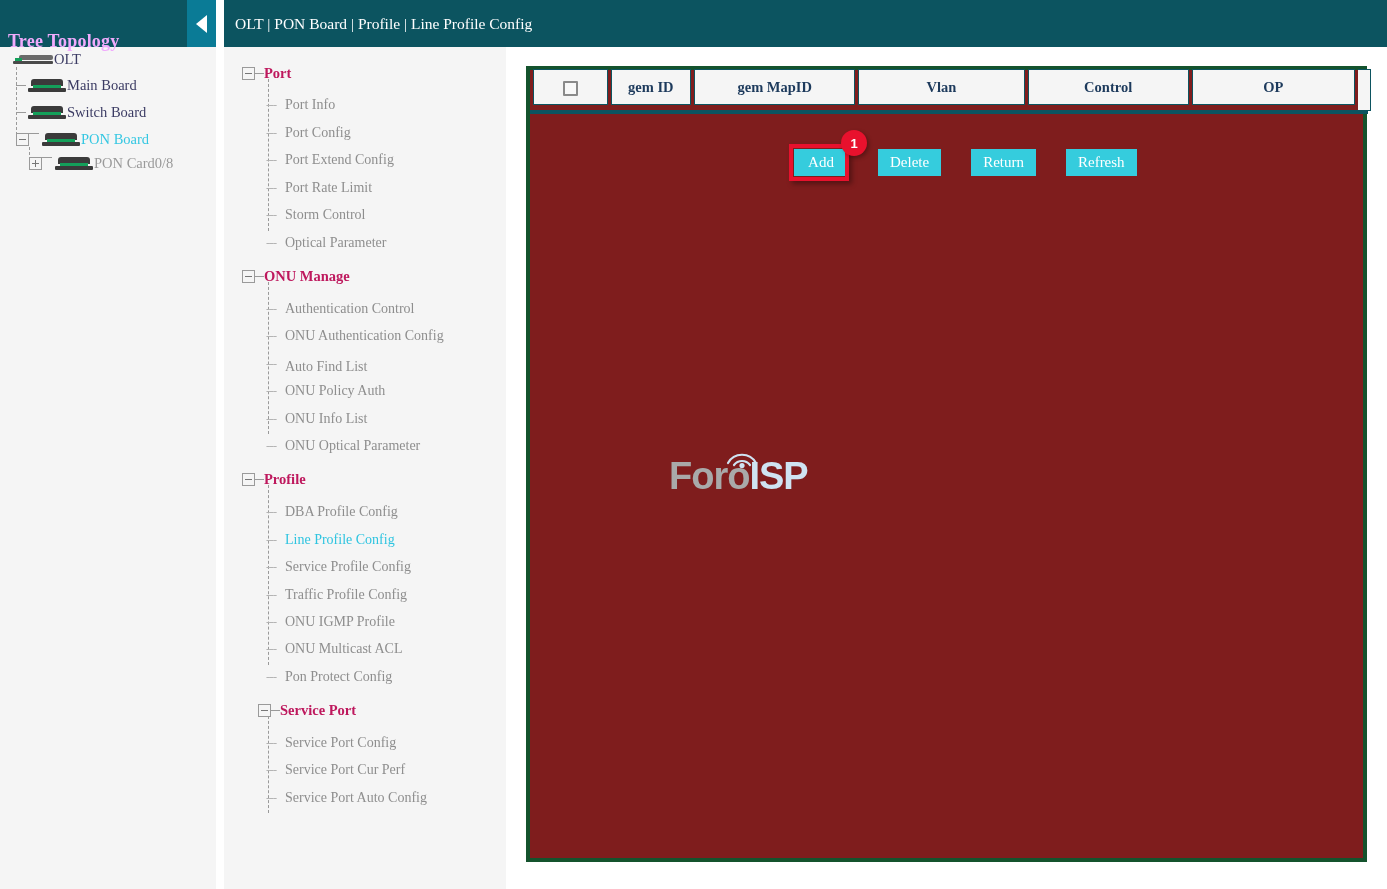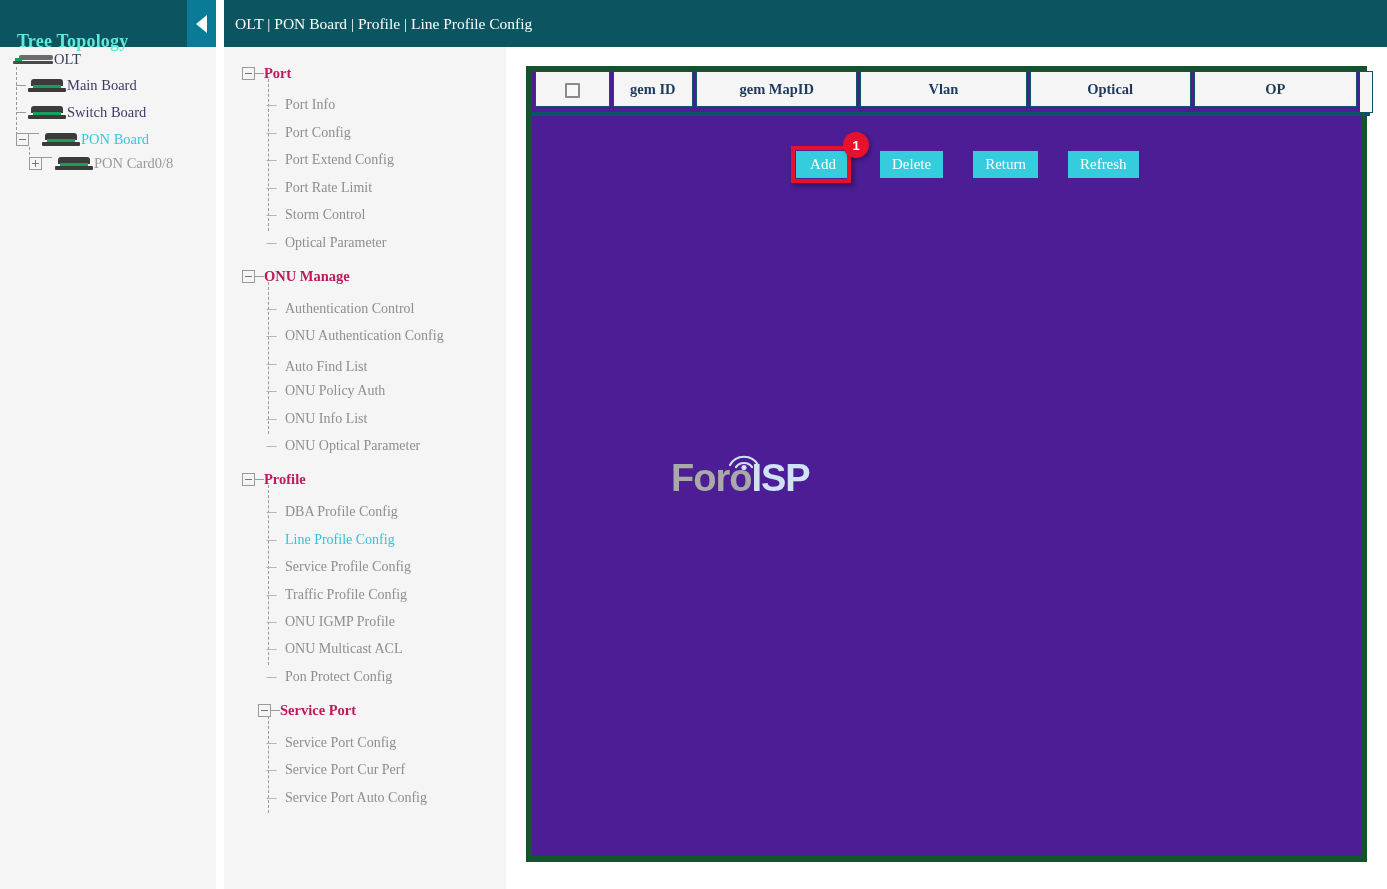--- a/index.html
+++ b/index.html
@@ -15,22 +15,22 @@
   
   #tree-panel {
     position: absolute; left: 0; top: 0; width: 216px; height: 889px;
     background: #f5f5f5;
   }
   #tree-header {
     position: absolute; left: 0; top: 0; width: 216px; height: 47px;
     background: #0c5460; display: flex; align-items: center;
   }
   #tree-header .title {
-    color: #5eead4; font-size: 18px; font-weight: bold;
-    padding-left: 17px; letter-spacing: .2px;
+    color: #f0abfc; font-size: 18px; font-weight: bold;
+    padding-left: 8px; letter-spacing: .2px;
     font-family: "Liberation Serif", serif;
     margin-top: 35px;
   }
   #collapse-btn {
     position: absolute; right: 0; top: 0; width: 29px; height: 47px;
     background: #0a7b96; display: flex; align-items: center; justify-content: center;
     cursor: pointer;
   }
   #collapse-btn .tri {
     width: 0; height: 0;
@@ -106,21 +106,21 @@
     font-family: "Liberation Serif", serif;
   }
 
   
   #content {
     position: absolute; left: 514px; top: 47px; width: 873px; height: 842px;
     background: #ffffff;
   }
   #content-box {
     position: absolute; left: 12px; top: 19px; width: 841px; height: 796px;
-    border: 6px solid #14532d; background: #4c1d95;
+    border: 4px solid #14532d; background: #7f1d1d;
   }
 
   table.grid {
     position: absolute; left: 0px; top: -1px; width: 828px;
     border-collapse: separate; border-spacing: 3px 0;
     background: transparent;
   }
   table.grid th {
     background: #f5f5f5; border: 1px solid #0c5460;
     height: 36px; color: #1d3a5c; font-weight: bold; font-size: 14.5px;
@@ -340,21 +340,21 @@
 
       <table class="grid">
         <thead>
           <tr>
             <th style="width:74px;">
               <span class="hdr-chk"></span>
             </th>
             <th style="width:80px;">gem ID</th>
             <th style="width:160px;">gem MapID</th>
             <th style="width:165px;">Vlan</th>
-            <th style="width:160px;">Optical</th>
+            <th style="width:160px;">Control</th>
             <th style="width:162px;">OP</th>
           </tr>
         </thead>
       </table>
       <div class="right-rail"></div>
       <div class="grid-underline"></div>
 
       <div id="btnrow">
         <button class="btn">Add</button>
         <button class="btn">Delete</button>

